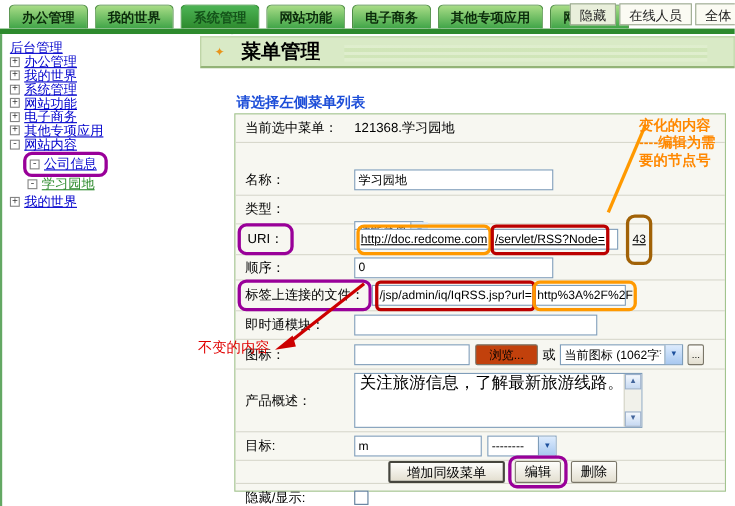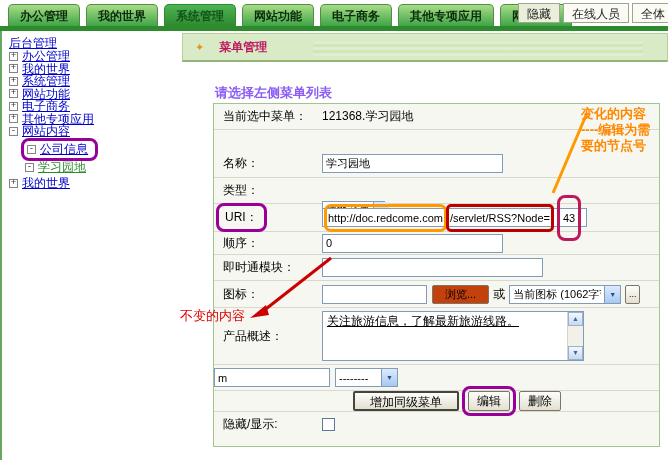--- a/index.html
+++ b/index.html
@@ -30,23 +30,23 @@
   .ring-sidebar { display:inline-flex; align-items:center; gap:4px; border:3px solid #990099;
                   border-radius:8px; padding:2px 7px 2px 3px; margin-left:-4px; }
 
   
   .content { position:absolute; left:181px; top:31px; width:487px; height:429px; background:#fff; }
   .chead { position:absolute; left:1px; top:2px; width:486px; height:29px; background:#d9eac6;
            border:1px solid #b7cf9d; border-bottom:2px solid #93b377; display:flex; align-items:center; }
   .chead .wm { position:absolute; left:130px; top:7px; width:330px; height:15px; opacity:.55;
                background:repeating-linear-gradient(#e4f1d4 0 3px, #c9e2ae 3px 6px); }
   .flower { color:#e8941a; font-size:11px; margin-left:12px; }
-  .ctitle { margin-left:15px; font-size:12px; font-weight:bold; color:#be185d; position:relative; }
+  .ctitle { margin-left:15px; font-size:18px; font-weight:bold; color:#000000; position:relative; }
   .section-title { position:absolute; left:34px; top:53px; width:440px; font-size:13px; font-weight:bold;
-                   color:#8b5cf6; padding-bottom:9px; border-bottom:1px solid #e2e8d8; }
+                   color:#1d4ed8; padding-bottom:9px; border-bottom:1px solid #e2e8d8; }
 
   
   .formtbl { position:absolute; left:32px; top:72px; width:447px; height:344px;
              border:1px solid #a2c48e; background:#f7f7f1; }
   .frow { display:flex; align-items:center; border-bottom:1px solid #d8d8cc; }
   .frow:last-child { border-bottom:none; }
   .flabel { flex:0 0 108px; padding-left:9px; font-size:12px; color:#000; white-space:nowrap; }
   .fval { flex:1; display:flex; align-items:center; font-size:12px; }
   .inputbox { background:#fff; border:1px solid #7f9db9; height:19px; font-size:11px;
               padding:0 3px; display:flex; align-items:center; white-space:nowrap; overflow:visible; }
@@ -54,33 +54,33 @@
                display:flex; align-items:center; justify-content:space-between; padding-left:3px; cursor:pointer; white-space:nowrap; }
   .selarrow { width:16px; height:17px; margin-left:3px; background:linear-gradient(#dcebfd,#a8c8f0);
               border-left:1px solid #7f9db9; color:#1c4f9c; font-size:7px; display:flex;
               align-items:center; justify-content:center; flex:0 0 16px; }
   .btn { background:linear-gradient(#fdfdfb,#e3dfd0); border:1px solid #7a7668; border-radius:2px;
          height:20px; font-size:12px; padding:1px 8px; cursor:pointer; white-space:nowrap; }
   .btn.browse { height:19px; font-size:11px; background:#c2410c; padding:1px 12px; }
   .btn.more { height:19px; width:15px; font-size:9px; padding:0; }
   .btn.default { border:2px solid #45453d; padding:1px 15px; font-weight:normal; }
   .textareabox { position:relative; width:262px; height:50px; background:#fff; border:1px solid #7f9db9; }
-  .textareabox .txt { font-size:12px; padding:2px 4px; line-height:14px;text-decoration:underline; }
+  .textareabox .txt { font-size:15px; padding:2px 4px; line-height:14px; }
   .sb { position:absolute; right:0; top:0; width:16px; height:100%; background:#f1f1ea; border-left:1px solid #d4d4c8; }
   .sb .ar { position:absolute; left:0; width:15px; height:14px; background:linear-gradient(#f4f8fd,#c6d9f2);
             border:1px solid #9ab0cc; color:#44669c; font-size:7px; text-align:center; line-height:12px; cursor:pointer; }
   .sb .ar.up { top:0; } .sb .ar.dn { bottom:0; }
   .checkbox { width:13px; height:13px; background:#fff; border:1px solid #5a7a9a; cursor:pointer; }
 
   
   .ring-label { display:inline-block; border:3px solid #990099; border-radius:8px; padding:3px 6px; margin:-6px 0 -6px -7px; }
   .ring-btn { display:inline-block; border:3px solid #990099; border-radius:8px; padding:2px 3px; margin:-5px -3px; }
   .ring-o { display:inline-block; border:3px solid #ff9900; border-radius:7px; padding:5px 1px; margin:-6px 0 -6px -2px; }
   .ring-r { display:inline-block; border:3px solid #bb0000; border-radius:5px; padding:5px 1px; margin:-6px -1px; }
-  .ring-o-tall { display:inline-block; border:3px solid #be185d; border-radius:8px; padding:14px 3px; margin:-14px -5px -14px 4px; }
+  .ring-o-tall { display:inline-block; border:3px solid #a16207; border-radius:8px; padding:14px 3px; margin:-14px -5px -14px 16px; }
   .orange-note { position:absolute; left:581px; top:106px; width:86px; font-size:13px; font-weight:bold;
                  color:#ff8800; line-height:16px; z-index:40; }
   .red-note { position:absolute; left:180px; top:307px; font-size:13px; font-weight:normal; color:#e00000; z-index:40; }
   .overlay-svg { position:absolute; left:0; top:0; width:668px; height:460px; pointer-events:none; z-index:35; }
 </style>
 </head>
 <body>
 
 <div class="topbar">
   <div class="tabs">
@@ -180,37 +180,46 @@
           <div class="selectbox" style="width:63px;margin-top:40px;">
             <span>功能菜单</span>
             <span class="selarrow">▼</span>
           </div>
         </div>
     </div>
 
     <div class="frow" style="height:28px;">
       <div class="flabel"><span class="ring-label"><span>URI：</span></span></div>
       <div class="fval">
-        <div class="inputbox" style="width:265px;">
+        <div class="inputbox" style="width:240px;text-decoration:underline;">
           <span class="ring-o"><span>http://doc.redcome.com</span></span>
             <span class="ring-r"><span>/servlet/RSS?Node=</span></span>
             <span class="ring-o-tall"><span>43</span></span>
         </div>
       </div>
     </div>
 
     <div class="frow" style="height:23px;">
       <div class="flabel">顺序：</div>
       <div class="fval">
           <div class="inputbox" style="width:181px;">
             <span>0</span>
           </div>
         </div>
     </div>
 
+    <div class="frow" style="height:28px;">
+      <div class="flabel"><span class="ring-label" style="padding:3px 4px;"><span>标签上连接的文件：</span></span></div>
+      <div class="fval">
+        <div class="inputbox" style="width:231px;">
+          <span class="ring-r"><span>/jsp/admin/iq/IqRSS.jsp?url=</span></span>
+            <span class="ring-o"><span>http%3A%2F%2F</span></span>
+        </div>
+      </div>
+    </div>
 
     <div class="frow" style="height:26px;">
       <div class="flabel">即时通模块：</div>
       <div class="fval">
           <div class="inputbox" style="width:221px;">
             <span></span>
           </div>
         </div>
     </div>
 
@@ -235,20 +244,21 @@
           <div class="txt">关注旅游信息，了解最新旅游线路。</div>
           <div class="sb">
             <div class="ar up">▲</div>
             <div class="ar dn">▼</div>
           </div>
         </div>
       </div>
     </div>
 
     <div class="frow" style="height:26px;">
+      <div class="flabel">目标:</div>
       <div class="fval">
         <div class="inputbox" style="width:116px;">
             <span>m</span>
           </div>
         <div class="selectbox" style="width:63px; margin-left:5px;">
             <span>--------</span>
             <span class="selarrow">▼</span>
           </div>
       </div>
     </div>

